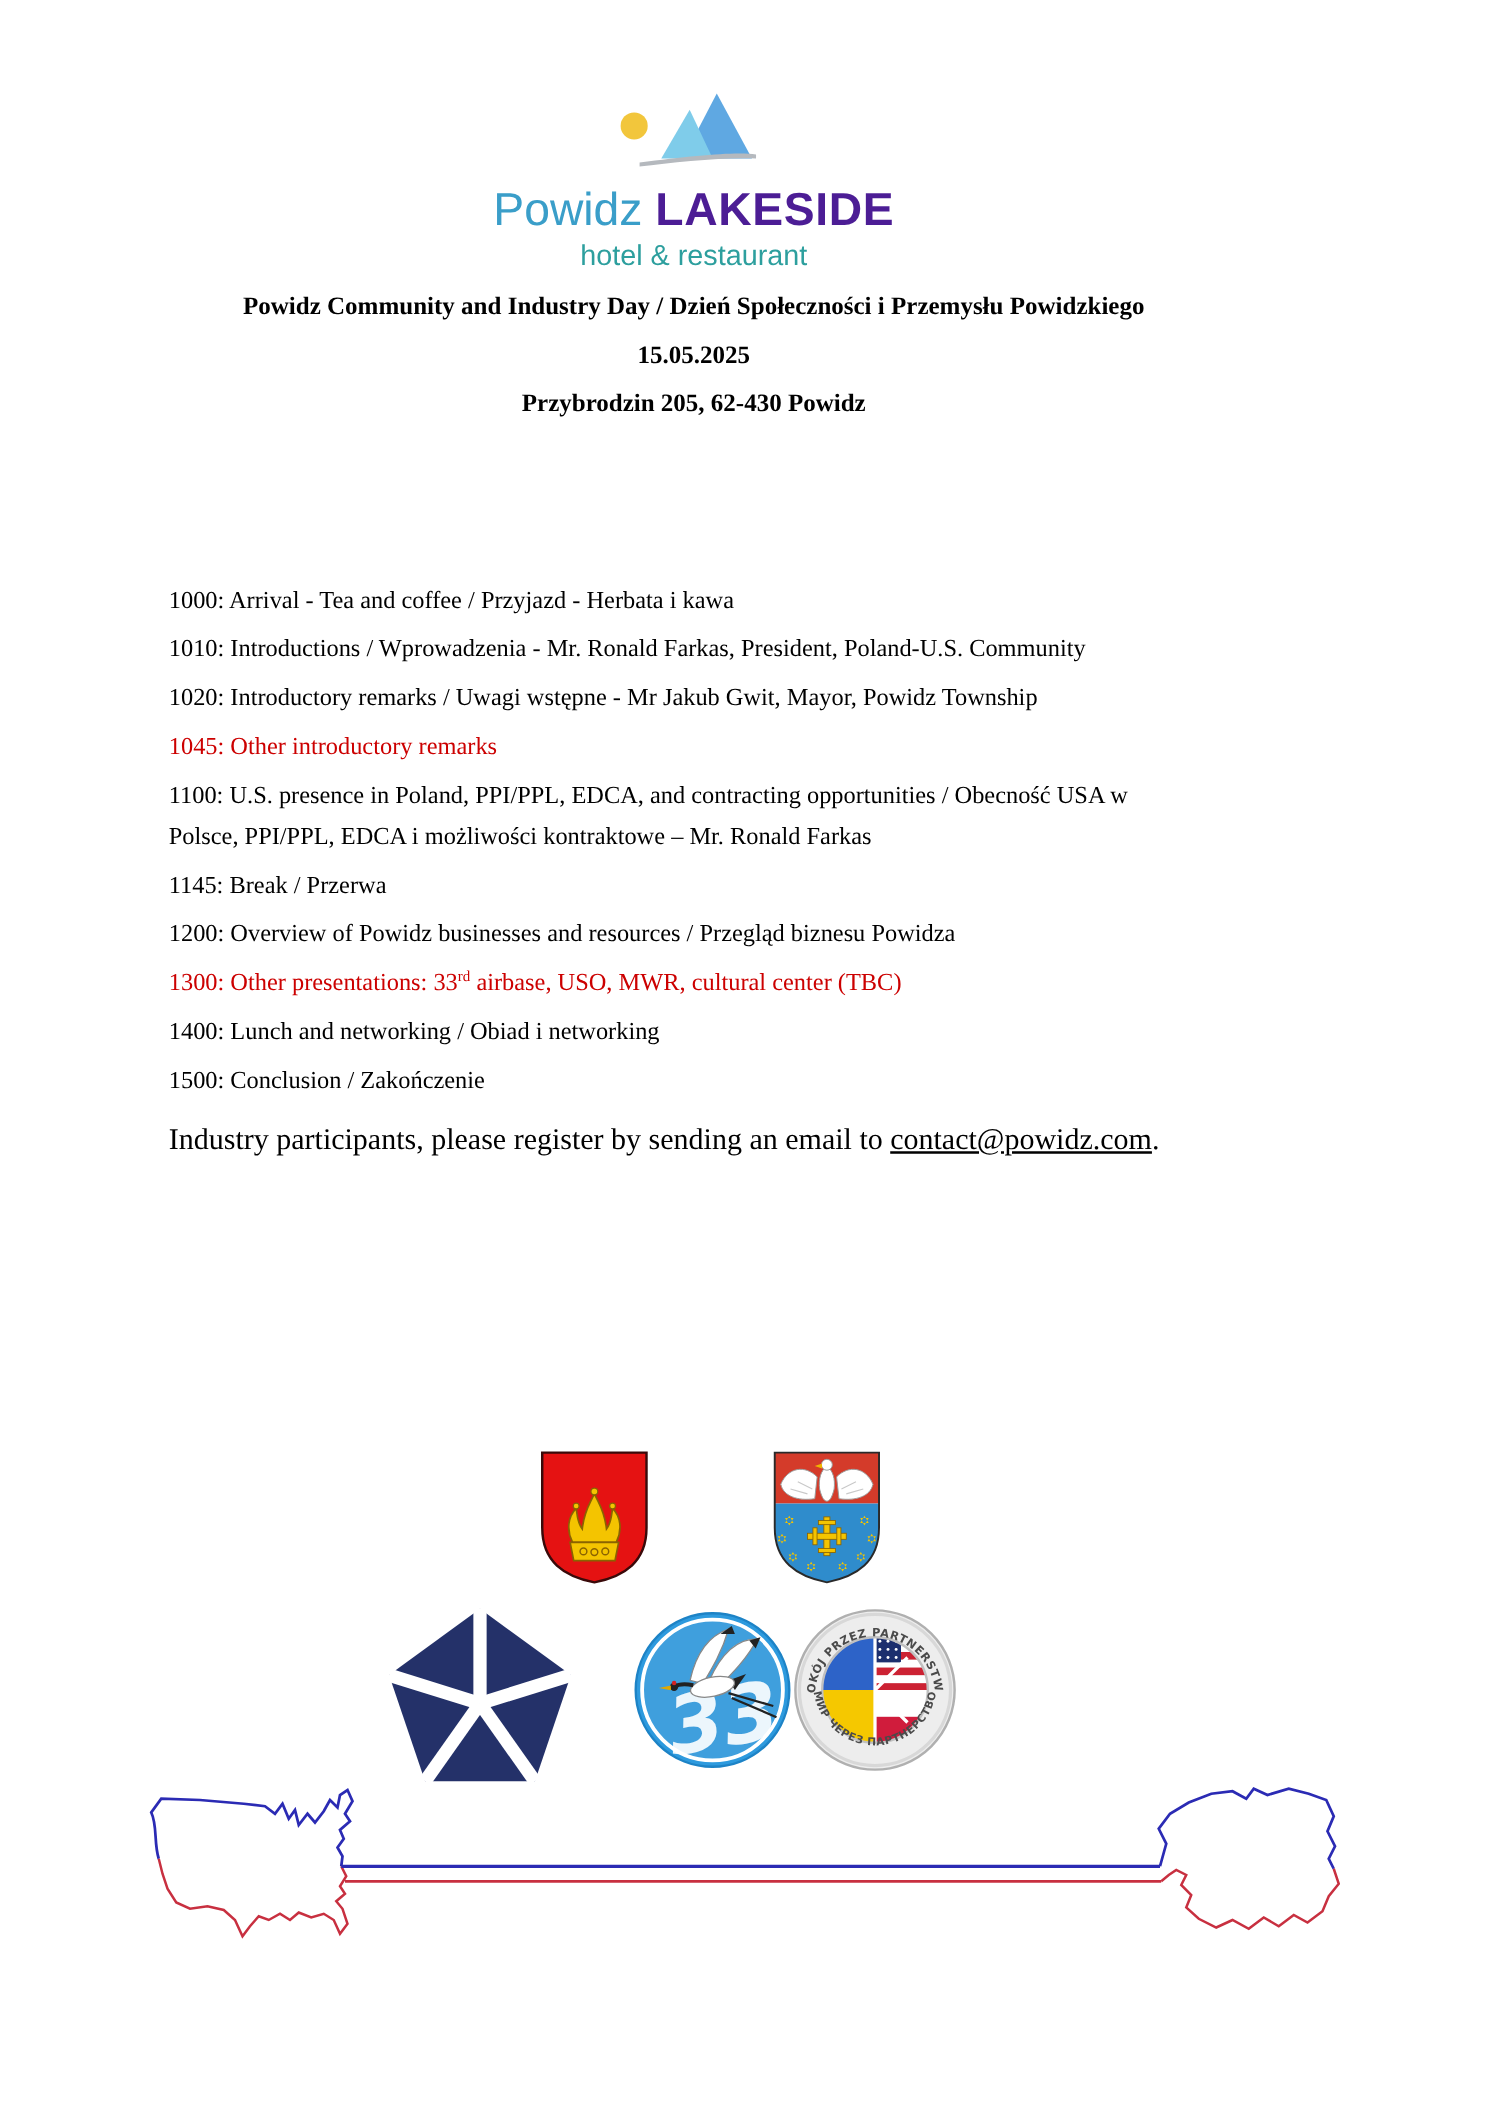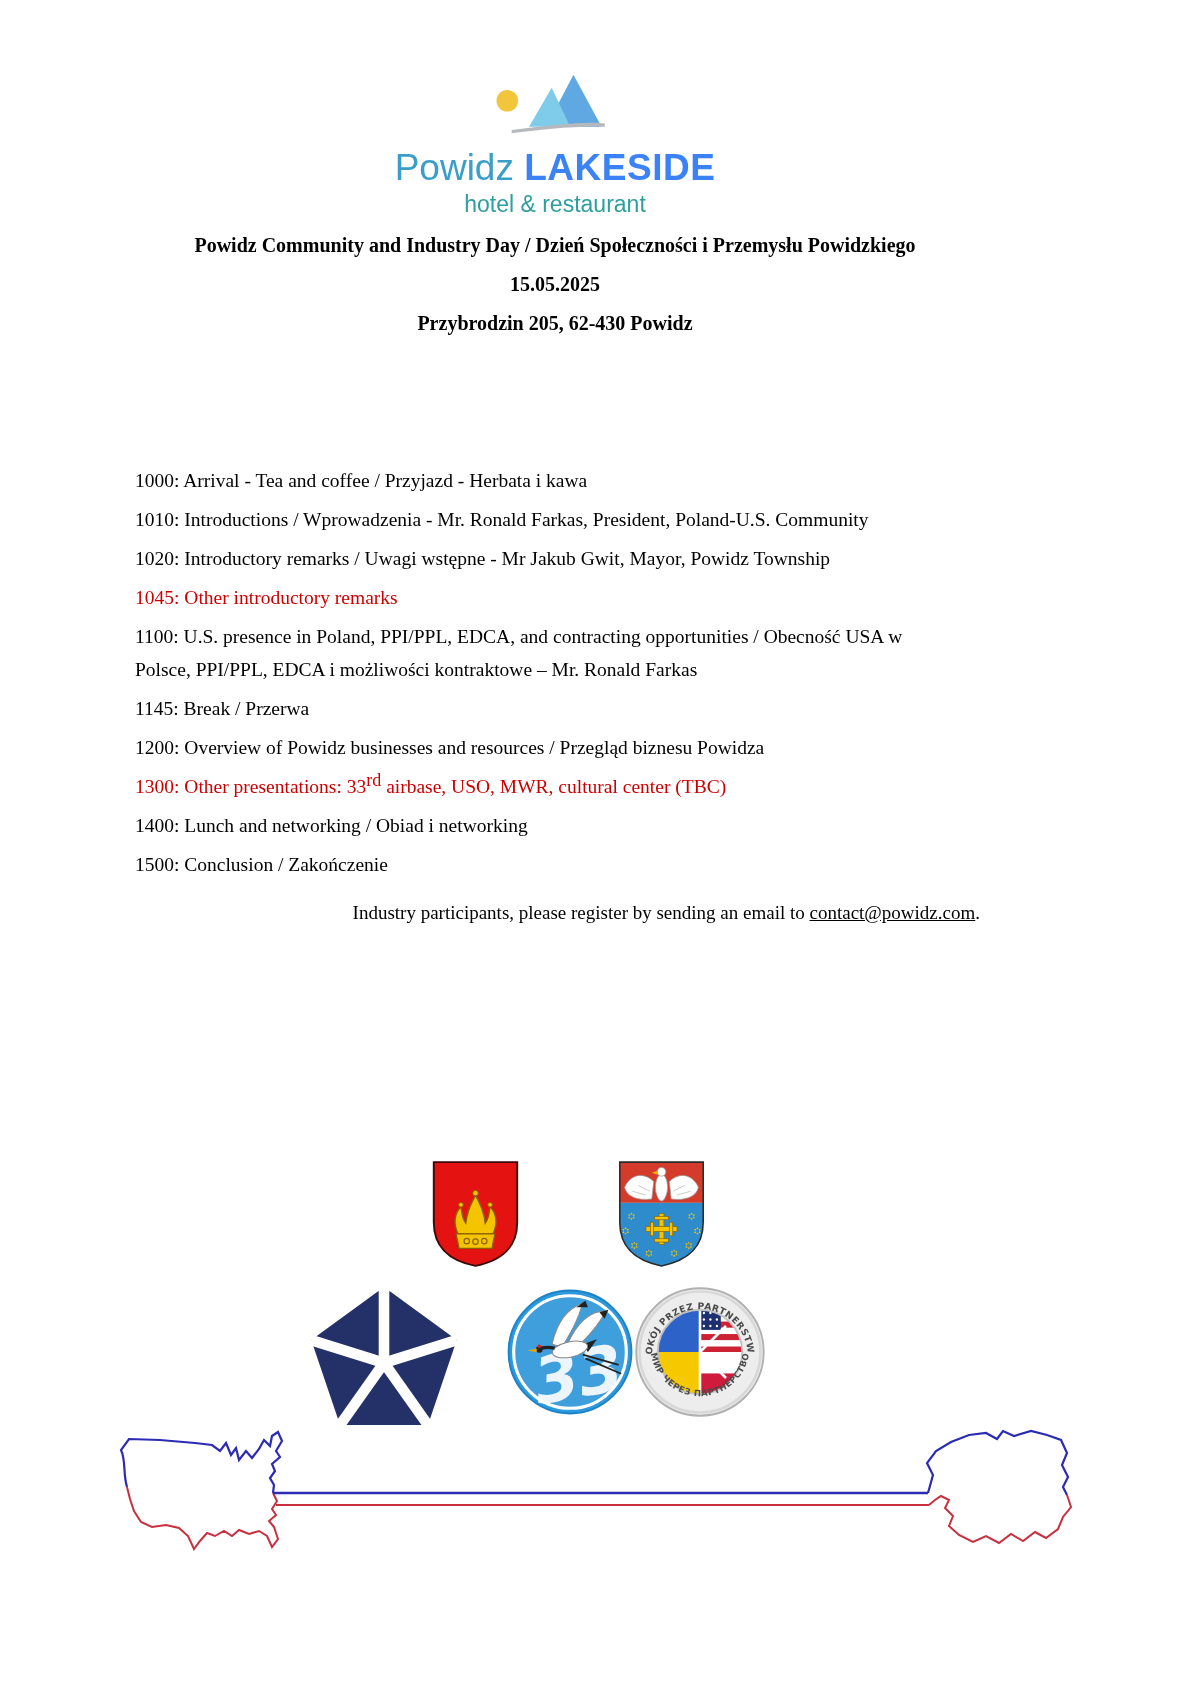--- a/index.html
+++ b/index.html
@@ -4,29 +4,29 @@
 <style>
   html,body{margin:0;padding:0;}
   body{
     width:1200px;height:1697px;background:#ffffff;position:relative;
     font-family:"Liberation Serif",serif;color:#000;
   }
   .logo-block{position:absolute;left:135px;top:70px;width:840px;text-align:center;}
   .logo-icon-wrap{height:78px;}
   .brand{font-family:"Liberation Sans",sans-serif;font-size:37px;line-height:40px;white-space:nowrap;}
   .brand .light{color:#3a9ec9;}
-  .brand .heavy{color:#3b82f6;font-weight:bold;letter-spacing:.5px;}
+  .brand .heavy{color:#4c1d95;font-weight:bold;letter-spacing:.5px;}
   .tagline{font-family:"Liberation Sans",sans-serif;font-size:23px;color:#2d9f9e;margin-top:3px;}
   .titles{position:absolute;left:135px;top:226px;width:840px;text-align:center;font-weight:bold;font-size:20px;}
   .titles div{height:39px;line-height:39px;}
   .agenda{position:absolute;left:135px;top:464px;width:822px;font-size:19.5px;}
   .agenda p{margin:0 0 6px 0;line-height:33px;}
   .red{color:#cc0000;}
-  sup{font-size:18px;line-height:0;vertical-align:super;}
-  .registration{position:absolute;left:135px;top:896px;width:845px;font-size:19px;text-align:right;}
+  sup{font-size:12px;line-height:0;vertical-align:super;}
+  .registration{position:absolute;left:135px;top:896px;width:845px;font-size:24px;}
   .registration p{margin:0 0 6px 0;line-height:33px;}
   a.email{color:#000;text-decoration:underline;cursor:pointer;}
   .emblem{position:absolute;}
 </style>
 </head>
 <body>
 
 <div class="logo-block">
   <div class="logo-icon-wrap">
     <svg width="130" height="68" viewBox="0 0 120 62">

